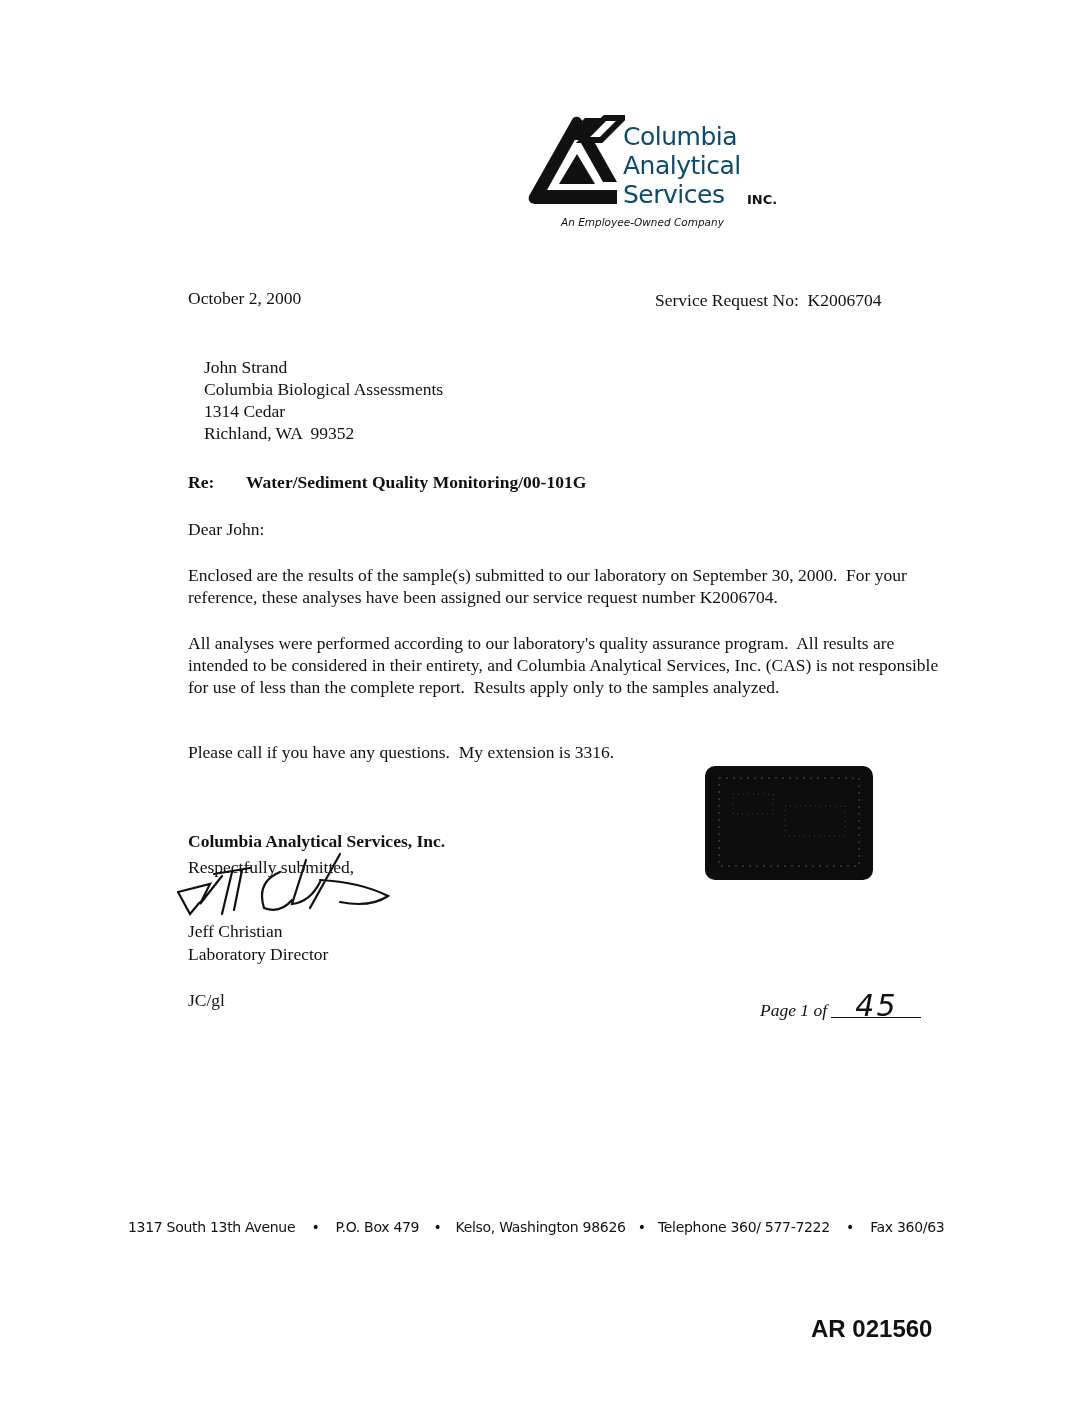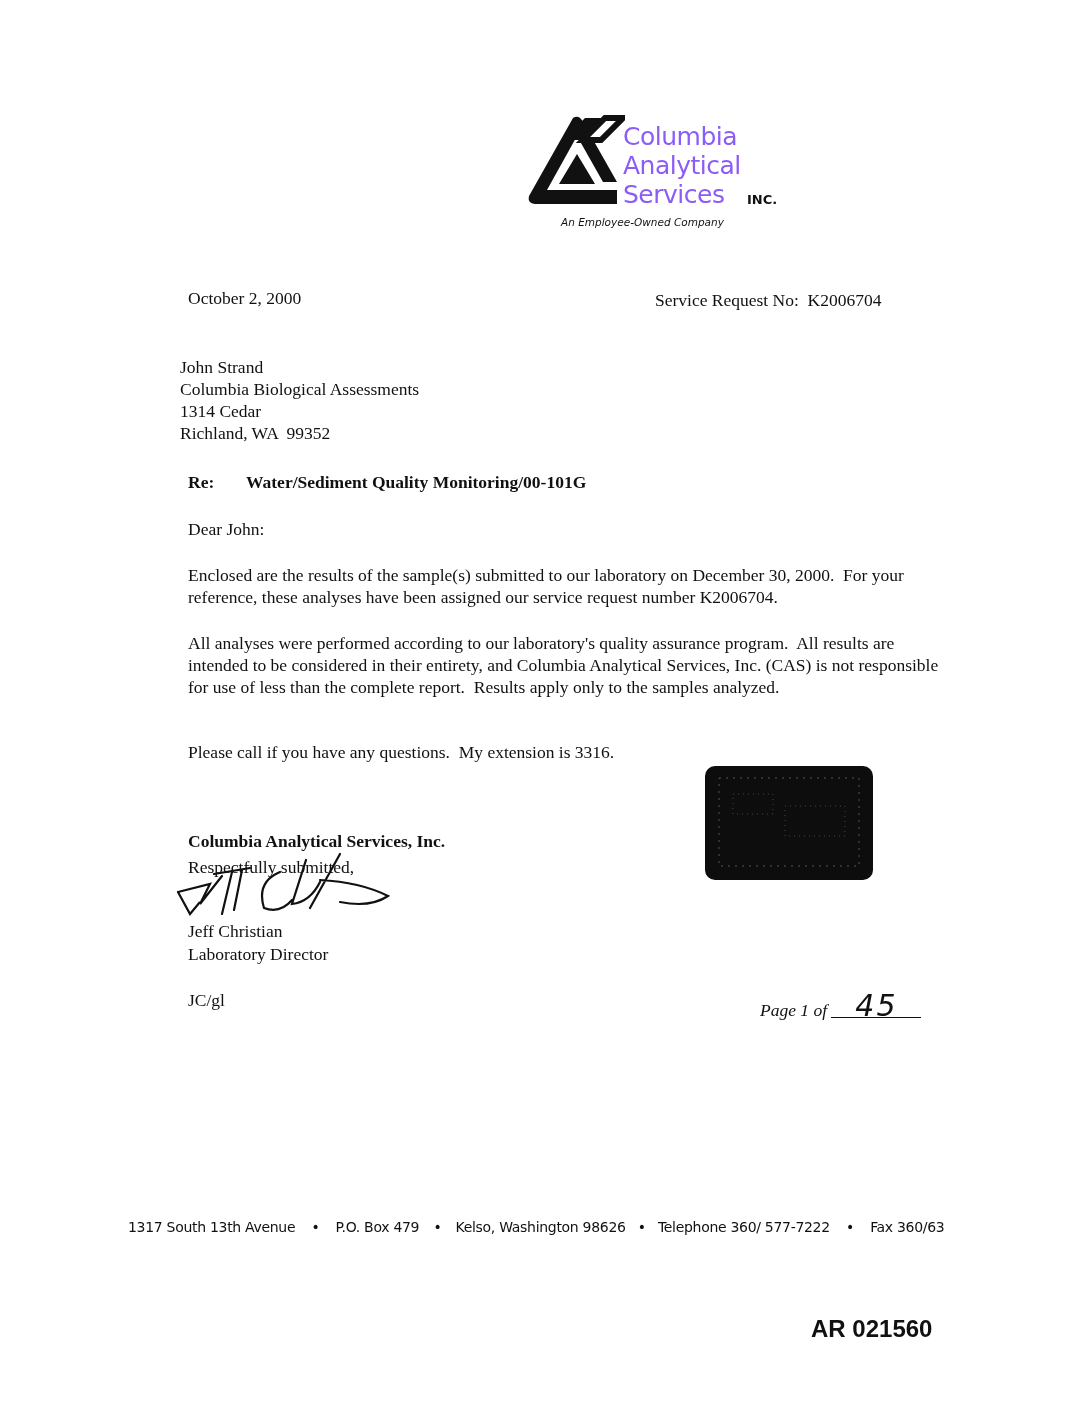--- a/index.html
+++ b/index.html
@@ -1,20 +1,20 @@
 <!DOCTYPE html>
 <html><head>
 <meta charset="utf-8">
 <style>
   html, body { margin:0; padding:0; background:#fff; }
   body { width:1088px; height:1408px; position:relative; overflow:hidden; color:#111;
          font-family:"Liberation Serif", serif; }
   .abs { position:absolute; }
   .serif { font-family:"Liberation Serif", serif; font-size:17.5px; line-height:22px; }
-  .logo-word { font-family:"DejaVu Sans", sans-serif; font-size:25px; line-height:29px; color:#8b5cf6; letter-spacing:-0.5px; }
+  .logo-word { font-family:"DejaVu Sans", sans-serif; font-size:25px; line-height:29px; color:#0c4a6e; letter-spacing:-0.5px; }
   .tag { font-family:"DejaVu Sans", sans-serif; font-style:italic; font-size:10.5px; color:#111; }
   .inc { font-family:"DejaVu Sans", sans-serif; font-size:13px; font-weight:bold; }
   p { margin:0; }
   .bold { font-weight:bold; }
   .footer { font-family:"DejaVu Sans", sans-serif; font-size:14px; white-space:nowrap; letter-spacing:-0.3px;margin-left:32px; }
   .ar { font-family:"Liberation Sans", sans-serif; font-weight:bold; font-size:24px; }
   .stamp { background:#0d0d0d; border-radius:10px; }
 </style>
 </head>
 <body>
@@ -32,33 +32,33 @@
   <div class="abs inc" style="left:222px; top:82px;">INC.</div>
   <div class="abs tag" style="left:14px; top:106px;margin-left:22px;">An Employee-Owned Company</div>
 </div>
 
 <div class="abs serif" style="left:188px; top:287px;">October 2, 2000</div>
 <div class="abs serif" style="left:655px; top:289px; white-space:nowrap;">
   <span>Service Request No:</span>&nbsp;
   <span>K2006704</span>
 </div>
 
-<div class="abs serif" style="left:180px; top:356px;">
+<div class="abs serif" style="left:204px; top:356px;">
   <p>John Strand</p>
   <p>Columbia Biological Assessments</p>
   <p>1314 Cedar</p>
   <p style="white-space:pre;">Richland, WA  99352</p>
 </div>
 
 <div class="abs serif bold" style="left:188px; top:471px; white-space:nowrap;">
   <span style="display:inline-block; width:58px;">Re:</span><span>Water/Sediment Quality Monitoring/00-101G</span>
 </div>
 
 <div class="abs serif" style="left:188px; top:518px;">Dear John:</div>
-<div class="abs serif" style="left:188px; top:564px; width:740px; white-space:pre-wrap;">Enclosed are the results of the sample(s) submitted to our laboratory on December 30, 2000.  For your reference, these analyses have been assigned our service request number K2006704.</div>
+<div class="abs serif" style="left:188px; top:564px; width:740px; white-space:pre-wrap;">Enclosed are the results of the sample(s) submitted to our laboratory on September 30, 2000.  For your reference, these analyses have been assigned our service request number K2006704.</div>
 <div class="abs serif" style="left:188px; top:632px; width:752px; white-space:pre-wrap;">All analyses were performed according to our laboratory's quality assurance program.  All results are intended to be considered in their entirety, and Columbia Analytical Services, Inc. (CAS) is not responsible for use of less than the complete report.  Results apply only to the samples analyzed.</div>
 <div class="abs serif" style="left:188px; top:741px; width:740px; white-space:pre-wrap;">Please call if you have any questions.  My extension is 3316.</div>
 <div class="abs serif" style="left:188px; top:832px;margin-top:24px;">Respectfully submitted,</div>
 
 <div class="abs serif bold" style="left:188px; top:830px;">Columbia Analytical Services, Inc.</div>
 <svg class="abs" style="left:170px; top:852px;" width="230" height="70" viewBox="0 0 230 70">
   <path d="M8 40 L40 32 L30 52 L52 24 M44 22 L80 16 M62 20 L52 62 M72 18 L64 58 M110 20 Q86 30 94 56 Q110 62 122 48 M136 8 L122 52 Q140 50 150 30 M170 2 L140 56 M150 28 Q190 30 218 44 Q200 56 170 50" fill="none" stroke="#111" stroke-width="2.2" stroke-linecap="round"></path>
   <path d="M8 40 L20 62 L30 50" fill="none" stroke="#111" stroke-width="2.2"></path>
 </svg>
 <div class="abs serif" style="left:188px; top:920px;">Jeff Christian</div>

